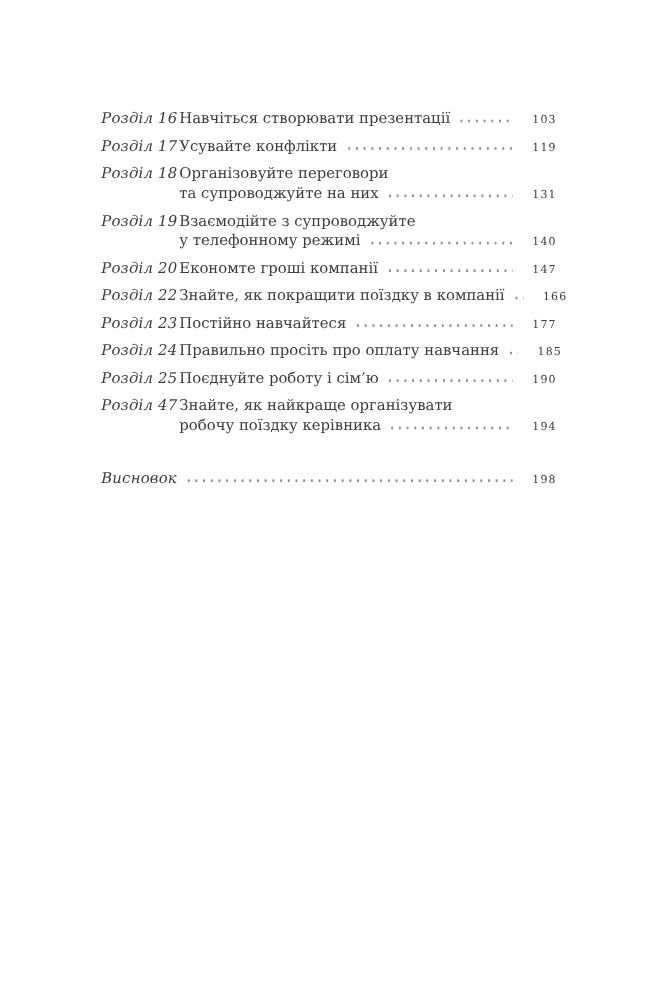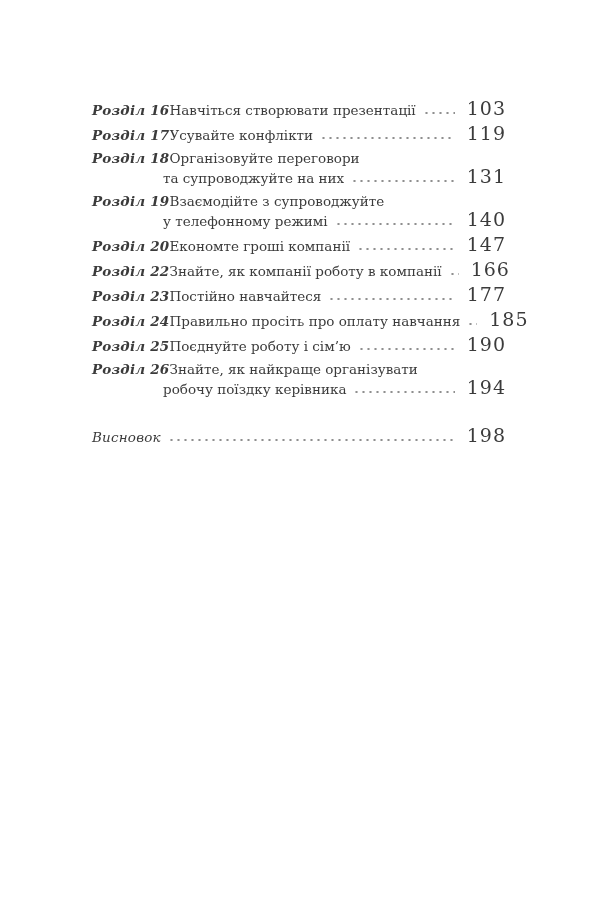--- a/index.html
+++ b/index.html
@@ -28,42 +28,41 @@
     display: flex;
     align-items: baseline;
     font-size: 13.5px;
     line-height: 18px;
     white-space: nowrap;
   }
   .lbl {
     flex: 0 0 71px;
     font-style: italic;
     letter-spacing: 0.2px;
-    font-weight: bold;
   }
   .ttl {
     flex: 0 0 auto;
     text-align: center;
   }
   .dots {
     flex: 1 1 auto;
     min-width: 10px;
     height: 4px;
     margin: 0 12px 2px 7px;
     background-image: radial-gradient(circle, #8f8f8f 1.05px, rgba(0,0,0,0) 1.2px);
     background-size: 7px 4px;
     background-repeat: repeat-x;
     background-position: left center;
   }
   .pg {
     flex: 0 0 auto;
     min-width: 28px;
     text-align: right;
     letter-spacing: 1px;
-    font-size: 19px;
+    font-size: 10px;
   }
   .conclusion {
     margin-top: 28px;
   }
   .conclusion .lbl-auto {
     flex: 0 0 auto;
     font-style: italic;
     letter-spacing: 0.2px;
   }
 </style>
@@ -122,21 +121,21 @@
       <span class="ttl">Економте гроші компанії</span>
       <span class="dots"></span>
       <span class="pg">147</span>
     </div>
   </div>
 
 
   <div class="entry">
     <div class="line">
       <span class="lbl">Розділ 22</span>
-      <span class="ttl">Знайте, як компанії роботу в компанії</span>
+      <span class="ttl">Знайте, як покращити поїздку в компанії</span>
       <span class="dots"></span>
       <span class="pg">166</span>
     </div>
   </div>
 
   <div class="entry">
     <div class="line">
       <span class="lbl">Розділ 23</span>
       <span class="ttl">Постійно навчайтеся</span>
       <span class="dots"></span>
@@ -157,21 +156,21 @@
     <div class="line">
       <span class="lbl">Розділ 25</span>
       <span class="ttl">Поєднуйте роботу і сім’ю</span>
       <span class="dots"></span>
       <span class="pg">190</span>
     </div>
   </div>
 
   <div class="entry">
     <div class="line">
-      <span class="lbl">Розділ 26</span>
+      <span class="lbl">Розділ 47</span>
       <span class="ttl">Знайте, як найкраще організувати</span>
     </div>
     <div class="line">
       <span class="lbl"></span>
       <span class="ttl">робочу поїздку керівника</span>
       <span class="dots"></span>
       <span class="pg">194</span>
     </div>
   </div>
 

